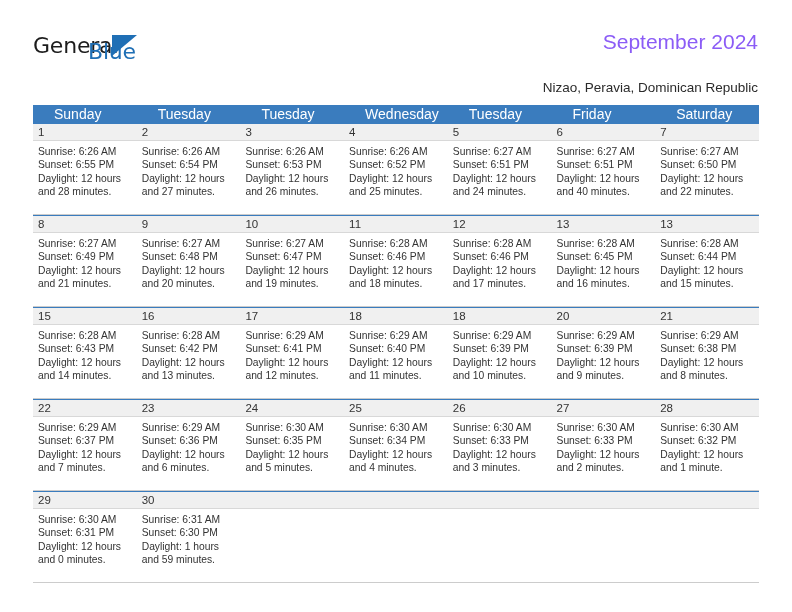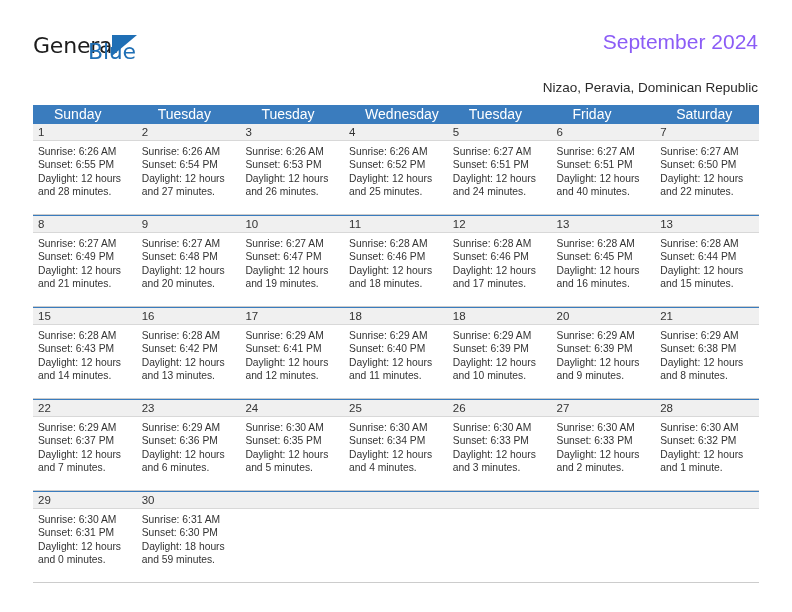--- a/index.html
+++ b/index.html
@@ -518,21 +518,21 @@
                 <div class="line">and 0 minutes.</div>
               </div>
             </div>
             <div class="cell">
               <div class="daynum-band">
                 <div class="daynum">30</div>
               </div>
               <div class="lines">
                 <div class="line">Sunrise: 6:31 AM</div>
                 <div class="line">Sunset: 6:30 PM</div>
-                <div class="line">Daylight: 18 hours</div>
+                <div class="line">Daylight: 1 hours</div>
                 <div class="line">and 59 minutes.</div>
               </div>
             </div>
             <div class="cell empty">
               <div class="daynum-band">
                 <div class="daynum"></div>
               </div>
               <div class="lines">
                 <div class="line"></div>
                 <div class="line"></div>

